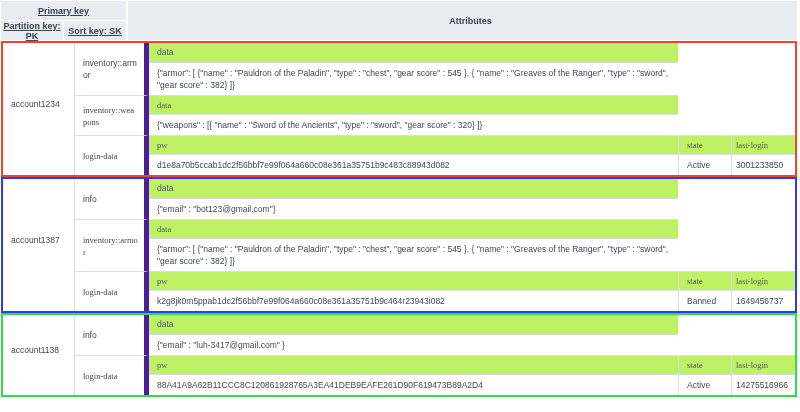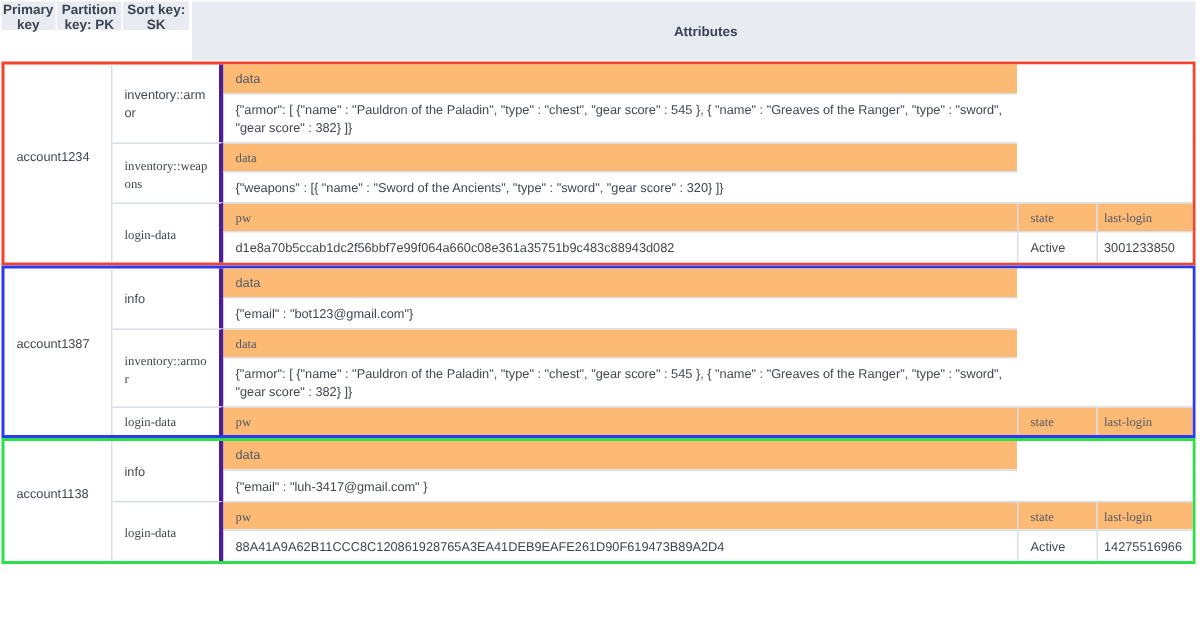--- a/index.html
+++ b/index.html
@@ -8,21 +8,21 @@
     width: 800px; height: 412px;
     font-family: "Liberation Sans", sans-serif;
     font-size: 8.5px;
     color: #414650;
     overflow: hidden;
   }
   .table-wrap { width: 797px; padding: 1px 0 0 1px; }
 
   
   .thead { display: flex; gap: 2px; }
-  .thead-left { width: 125px; display: flex; flex-direction: row; gap: 1px; }
+  .thead-left { width: 125px; display: flex; flex-direction: column; gap: 1px; text-decoration: underline; }
   .th-cell {
     background: #e9ebf2; color: #3c434e;
     font-weight: bold; font-size: 9px;
     display: flex; align-items: center; justify-content: center;
     text-align: center;
   }
   .th-primary { height: 19px; }
   .th-sub { display: flex; gap: 1px; height: 19px; }
   .th-sub .th-cell { flex: 1; }
   .th-attrs { flex: 1; height: 39px; padding-left: 16px; }
@@ -32,31 +32,31 @@
   .section { display: flex; border: 2px solid #888; background: #fff; }
   .pk-cell {
     width: 72px; border-right: 1px solid #d9dde6;
     display: flex; align-items: center;
     padding: 2px 4px 13px 8px;
     word-break: break-all;
   }
   .sk-rows { flex: 1; display: flex; flex-direction: column; }
   .sk-row { display: flex; }
   .sk-cell {
-    width: 74px; border-right: 3px solid #4c1d95;
+    width: 74px; border-right: 5px solid #4c1d95;
     display: flex; align-items: center;
     padding: 2px 6px 2px 8px;
     line-height: 12px;
     word-break: break-all;
   }
   .attr-area { flex: 1; display: flex; flex-direction: column; }
   .attr-hrow { display: flex; }
   .attr-vrow { display: flex; flex: 1; }
   .attr-h {
-    background: #fdba74; color: #525a66;
+    background: #bef264; color: #525a66;
     height: 19px; line-height: 19px;
     padding: 0 8px;
     overflow: hidden; white-space: nowrap;
   }
   .attr-v {
     background: #fff;
     padding: 4px 8px;
     line-height: 12px;
     border-top: 1px solid #d9dde6;
     word-break: break-word;
@@ -166,20 +166,25 @@
   </div>
 
   <div class="sk-row">
     <div class="sk-cell rb">login-data</div>
     <div class="attr-area">
       <div class="attr-hrow">
         <div class="attr-h grow rb">pw</div>
         <div class="attr-h col-state rb">state</div>
         <div class="attr-h col-last rb">last-login</div>
       </div>
+      <div class="attr-vrow">
+        <div class="attr-v grow">k2g8jk0m5ppab1dc2f56bbf7e99f064a660c08e361a35751b9c464r23943i082</div>
+        <div class="attr-v col-state">Banned</div>
+        <div class="attr-v col-last">1649456737</div>
+      </div>
     </div>
   </div>
 </div>
   </div>
 
   <div class="section" style="border-color: rgb(44, 223, 75);">
     <div class="pk-cell">account1138</div>
     <div class="sk-rows">
   <div class="sk-row">
     <div class="sk-cell rb">info</div>

